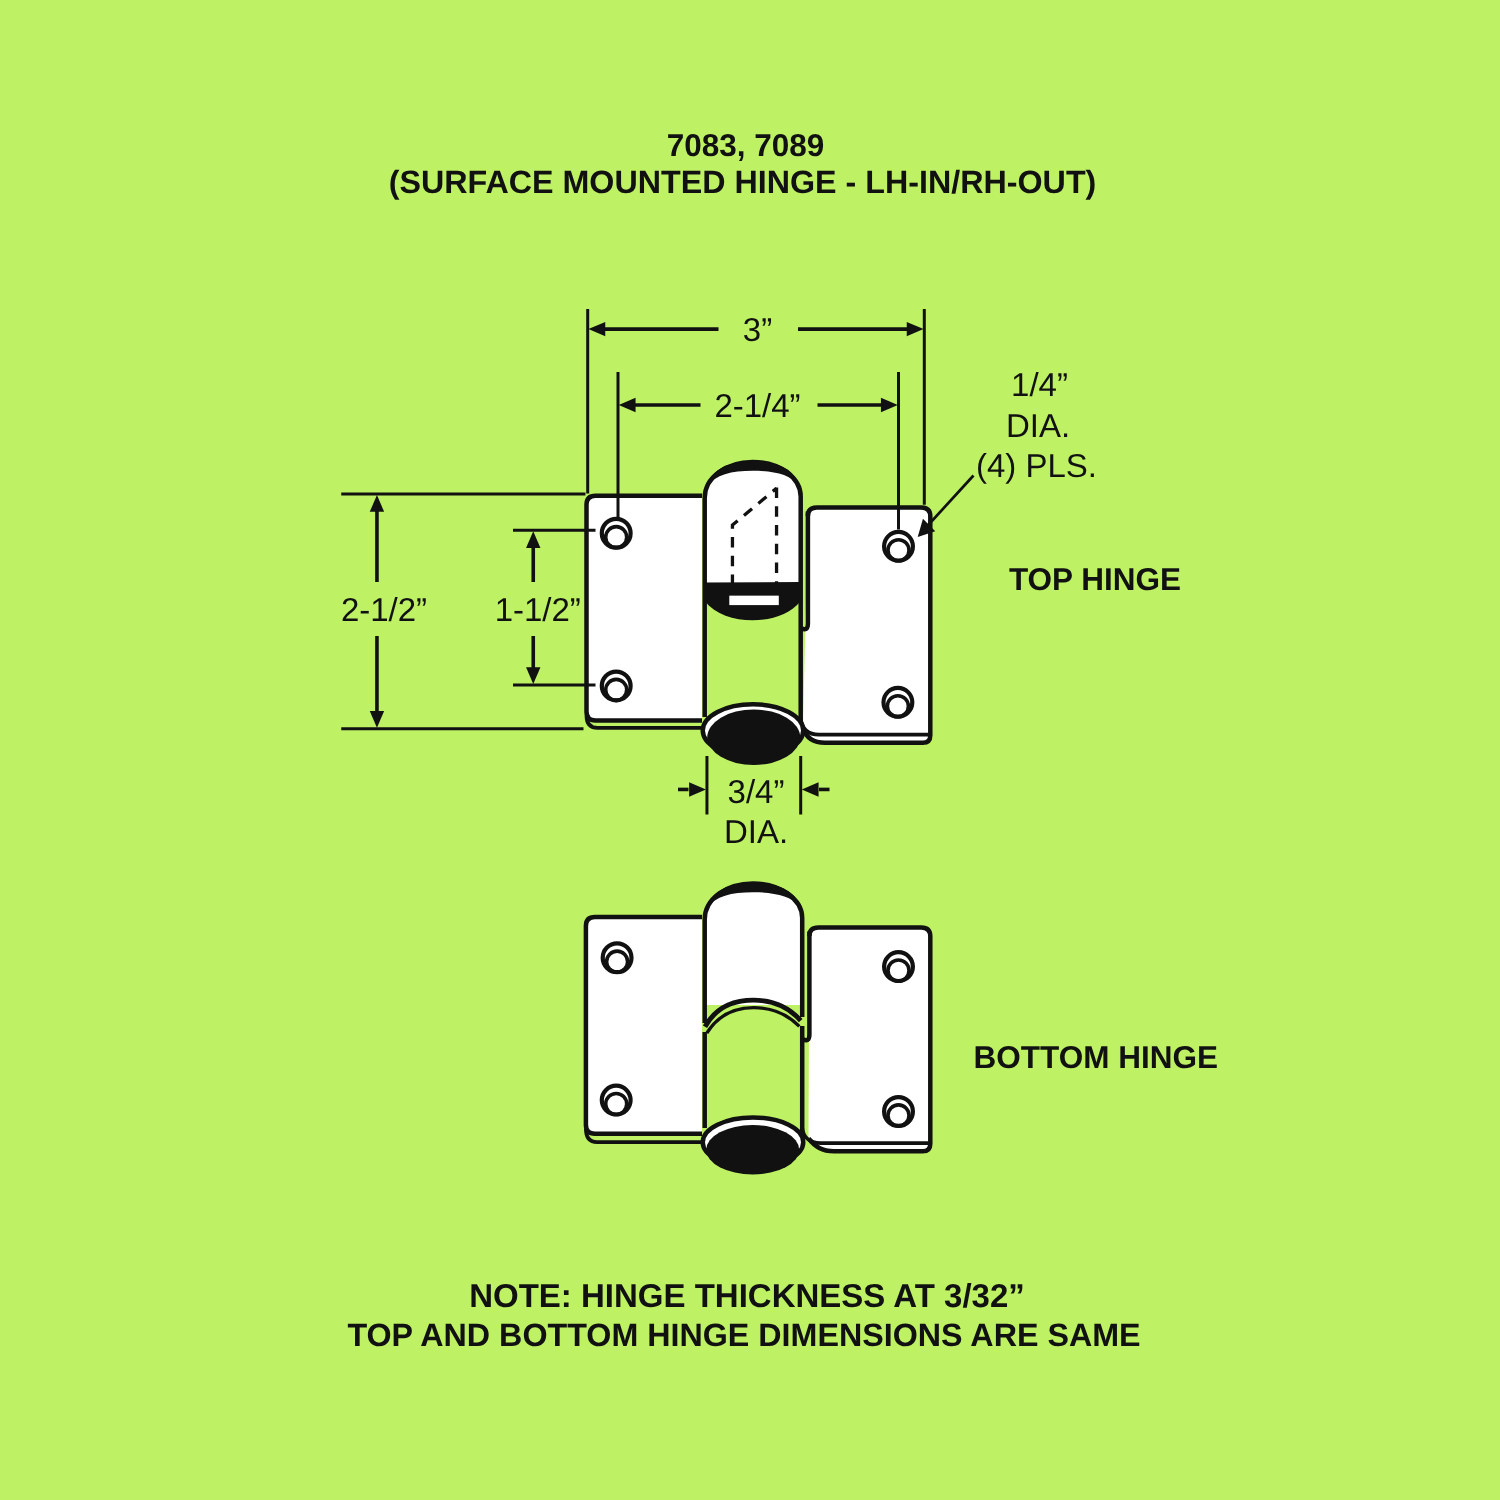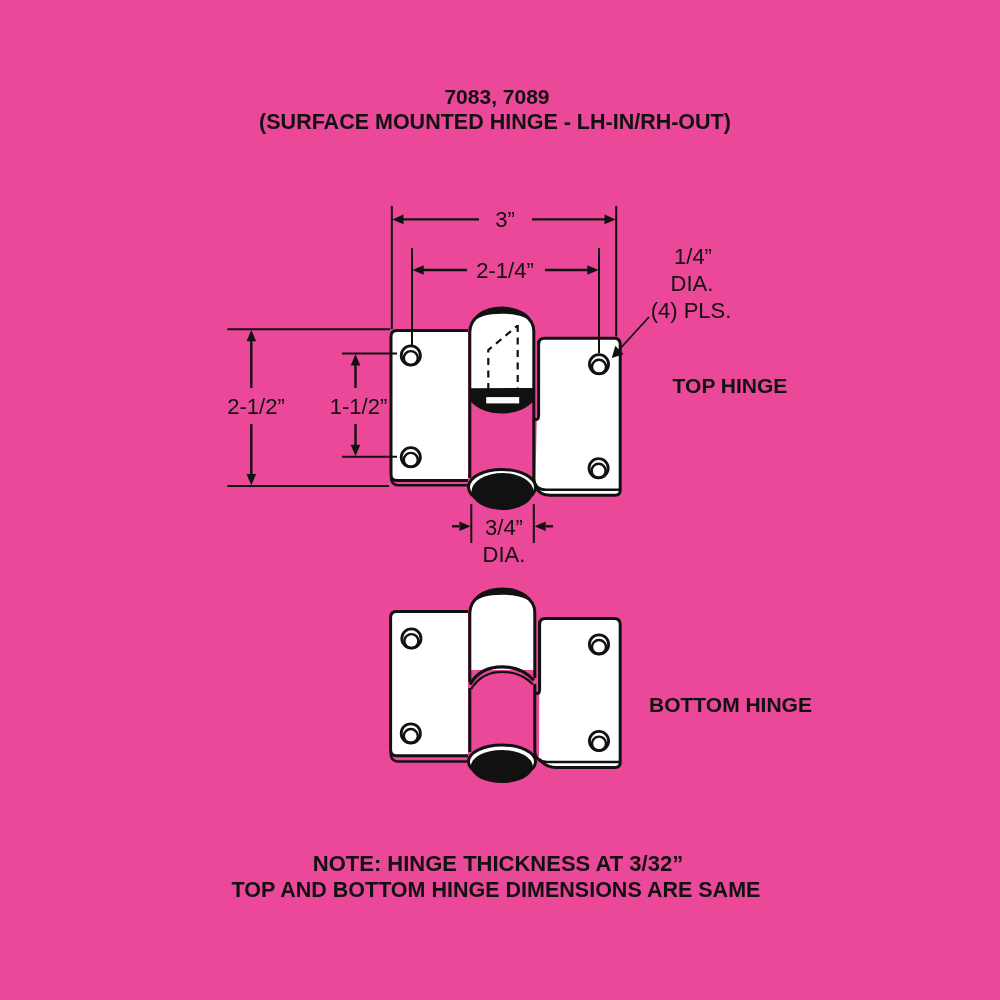--- a/index.html
+++ b/index.html
@@ -1,16 +1,16 @@
 <!DOCTYPE html>
 <html><head>
 <meta charset="utf-8">
 <style>
   html,body{margin:0;padding:0;background:#ffffff;}
-  #stage{position:relative;width:1000px;height:1000px;background:#ec4899;overflow:hidden;}
+  #stage{position:relative;width:1000px;height:1000px;background:#bef264;overflow:hidden;}
   svg{position:absolute;top:0;left:0;}
   text{font-family:"Liberation Sans", sans-serif;fill:#111;}
   .dim{font-size:22px;font-weight:normal;}
   .lbl{font-size:21px;font-weight:bold;}
 </style>
 </head>
 <body>
 <div id="stage">
 <svg width="1000" height="1000" viewBox="0 0 1000 1000">
 

